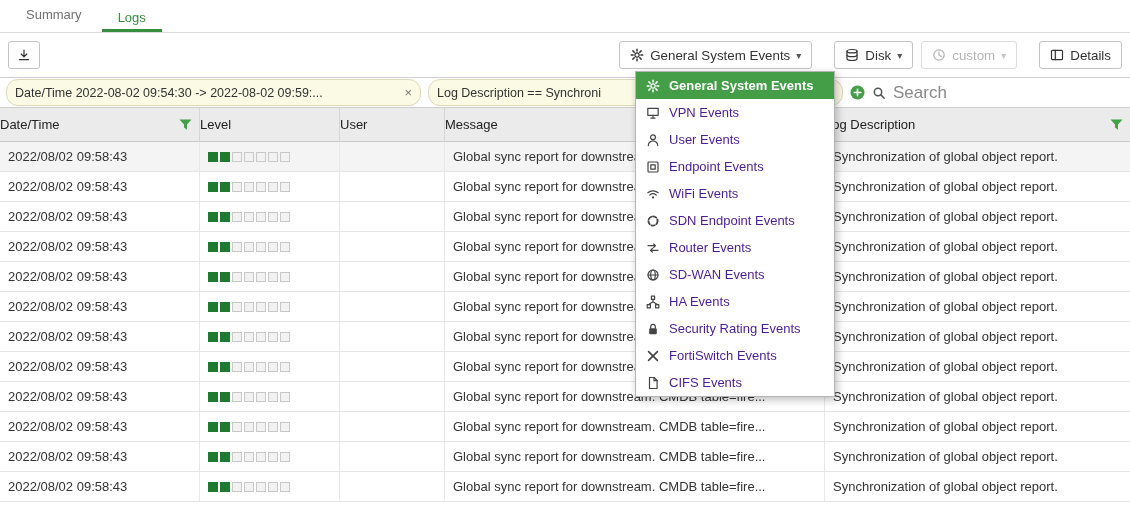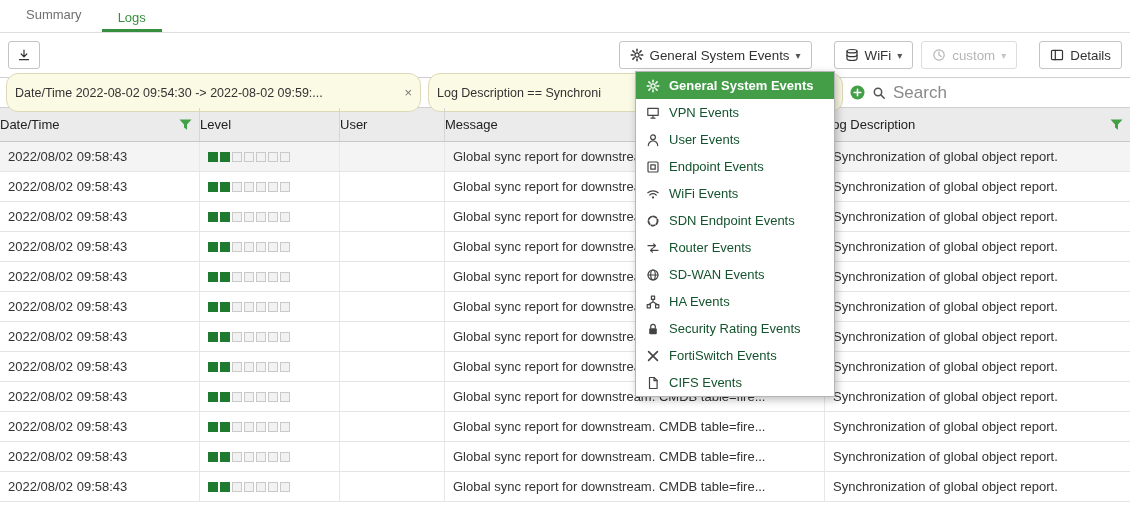--- a/index.html
+++ b/index.html
@@ -26,21 +26,21 @@
   .btn.icon-only { width:32px; justify-content:center; padding:0; }
   .toolbar-right { display:flex; align-items:center; gap:8px; }
   .group-gap { margin-left: 14px; }
 
   
   .filterbar {
     height: 31px; margin: 0; border-top:1px solid #cfcfcf; border-bottom:1px solid #cfcfcf;
     display:flex; align-items:center; padding: 0 6px; gap:7px; background:#fff;
   }
   .pill {
-    display:flex; align-items:center; width:415px; height:39px; padding:0 8px;
+    display:flex; align-items:center; width:415px; height:27px; padding:0 8px;
     background:#fbfae5; border:1px solid #ddd9b8; border-radius:12px; font-size:12.5px; color:#333;
     overflow:hidden; white-space:nowrap; flex:0 0 auto;
   }
   .pill .pill-text { flex:1 1 auto; overflow:hidden; white-space:nowrap; }
   .pill .pill-x { margin-left:6px; color:#777; cursor:pointer; font-size:13px; flex:0 0 auto; }
   .icon-btn { display:inline-flex; align-items:center; justify-content:center; cursor:pointer; flex:0 0 auto; }
   .search-input { border:none; outline:none; flex:1 1 auto; font-size:17px; color:#333; font-family:inherit; background:transparent; }
   .search-input::placeholder { color:#8a8a8a; }
 
   
@@ -61,21 +61,21 @@
   .td:last-child { border-right:none; }
   .lvl { display:flex; gap:2px; }
   .lvl i { width:10px; height:10px; background:#f2f2f2; border:1px solid #c9c9c9; }
   .lvl i.f { background:#1e7a2e; border-color:#1e7a2e; }
 
   
   .dropdown {
     position:absolute; left:635px; top:71px; width:200px; z-index:20;
     background:#fff; border:1px solid #b5b5b5; box-shadow:2px 3px 8px rgba(0,0,0,.25);
   }
-  .dd-item { height:27px; display:flex; align-items:center; gap:9px; padding:0 9px; color:#14532d; cursor:pointer; white-space:nowrap; }
+  .dd-item { height:27px; display:flex; align-items:center; gap:9px; padding:0 9px; color:#4c1d95; cursor:pointer; white-space:nowrap; }
   .dd-item .dd-ic { width:15px; display:inline-flex; justify-content:center; color:#444; }
   .dd-item.selected { background:#449e48; color:#fff; font-weight:bold; }
   .dd-item.selected .dd-ic { color:#fff; }
 
   svg { display:block; }
 </style>
 </head>
 <body>
 
 <div class="tabbar">
@@ -108,21 +108,21 @@
       <span class="caret">▾</span>
     </button>
     <button class="btn group-gap">
       <span class="icon-btn">
           <svg width="14" height="14" viewBox="0 0 14 14" fill="none" stroke="currentColor" stroke-width="1.2" stroke-linecap="round" stroke-linejoin="round">
             <ellipse cx="7" cy="3.2" rx="5" ry="1.7"></ellipse>
             <path d="M2 3.2v7.6c0 .9 2.2 1.7 5 1.7s5-.8 5-1.7V3.2"></path>
             <path d="M2 7c0 .9 2.2 1.7 5 1.7S12 7.9 12 7"></path>
           </svg>
         </span>
-      <span>WiFi</span>
+      <span>Disk</span>
       <span class="caret">▾</span>
     </button>
     <button class="btn disabled">
       <span class="icon-btn">
           <svg width="14" height="14" viewBox="0 0 14 14" fill="none" stroke="currentColor" stroke-width="1.2" stroke-linecap="round" stroke-linejoin="round">
             <circle cx="7" cy="7" r="5.2"></circle>
             <path d="M7 3.8V7l2.3 1.4"></path>
           </svg>
         </span>
       <span>custom</span>

